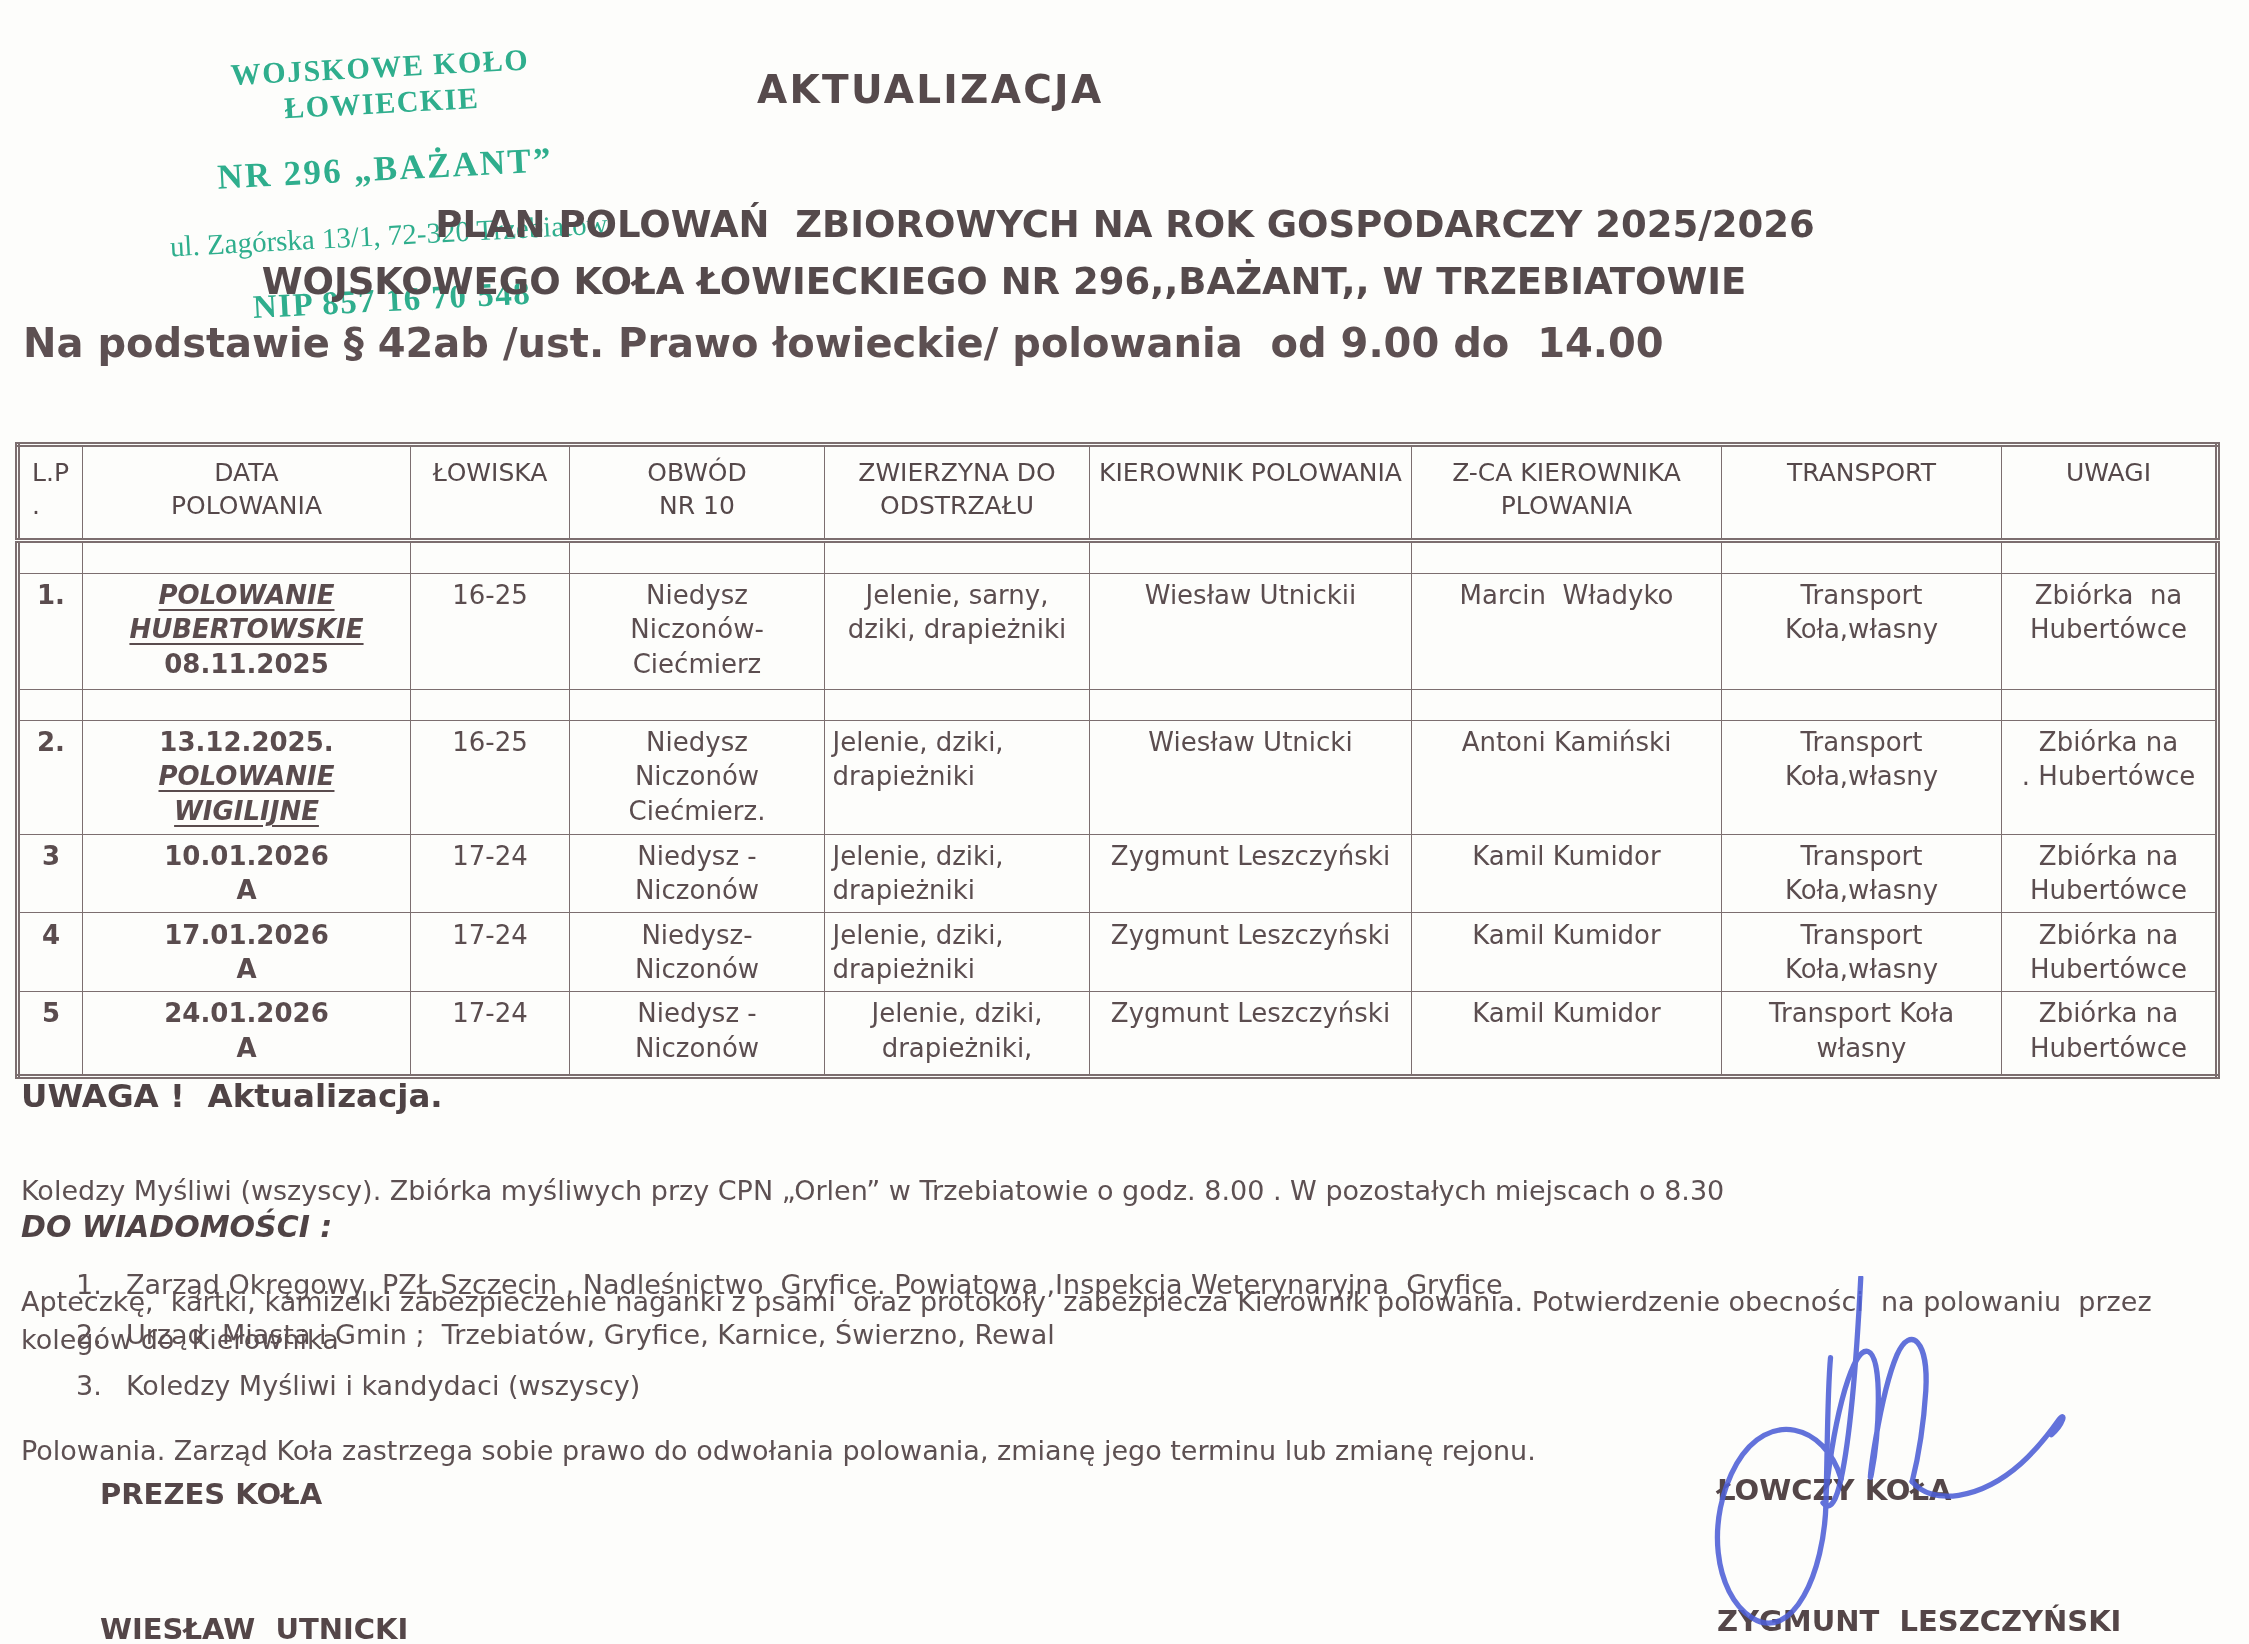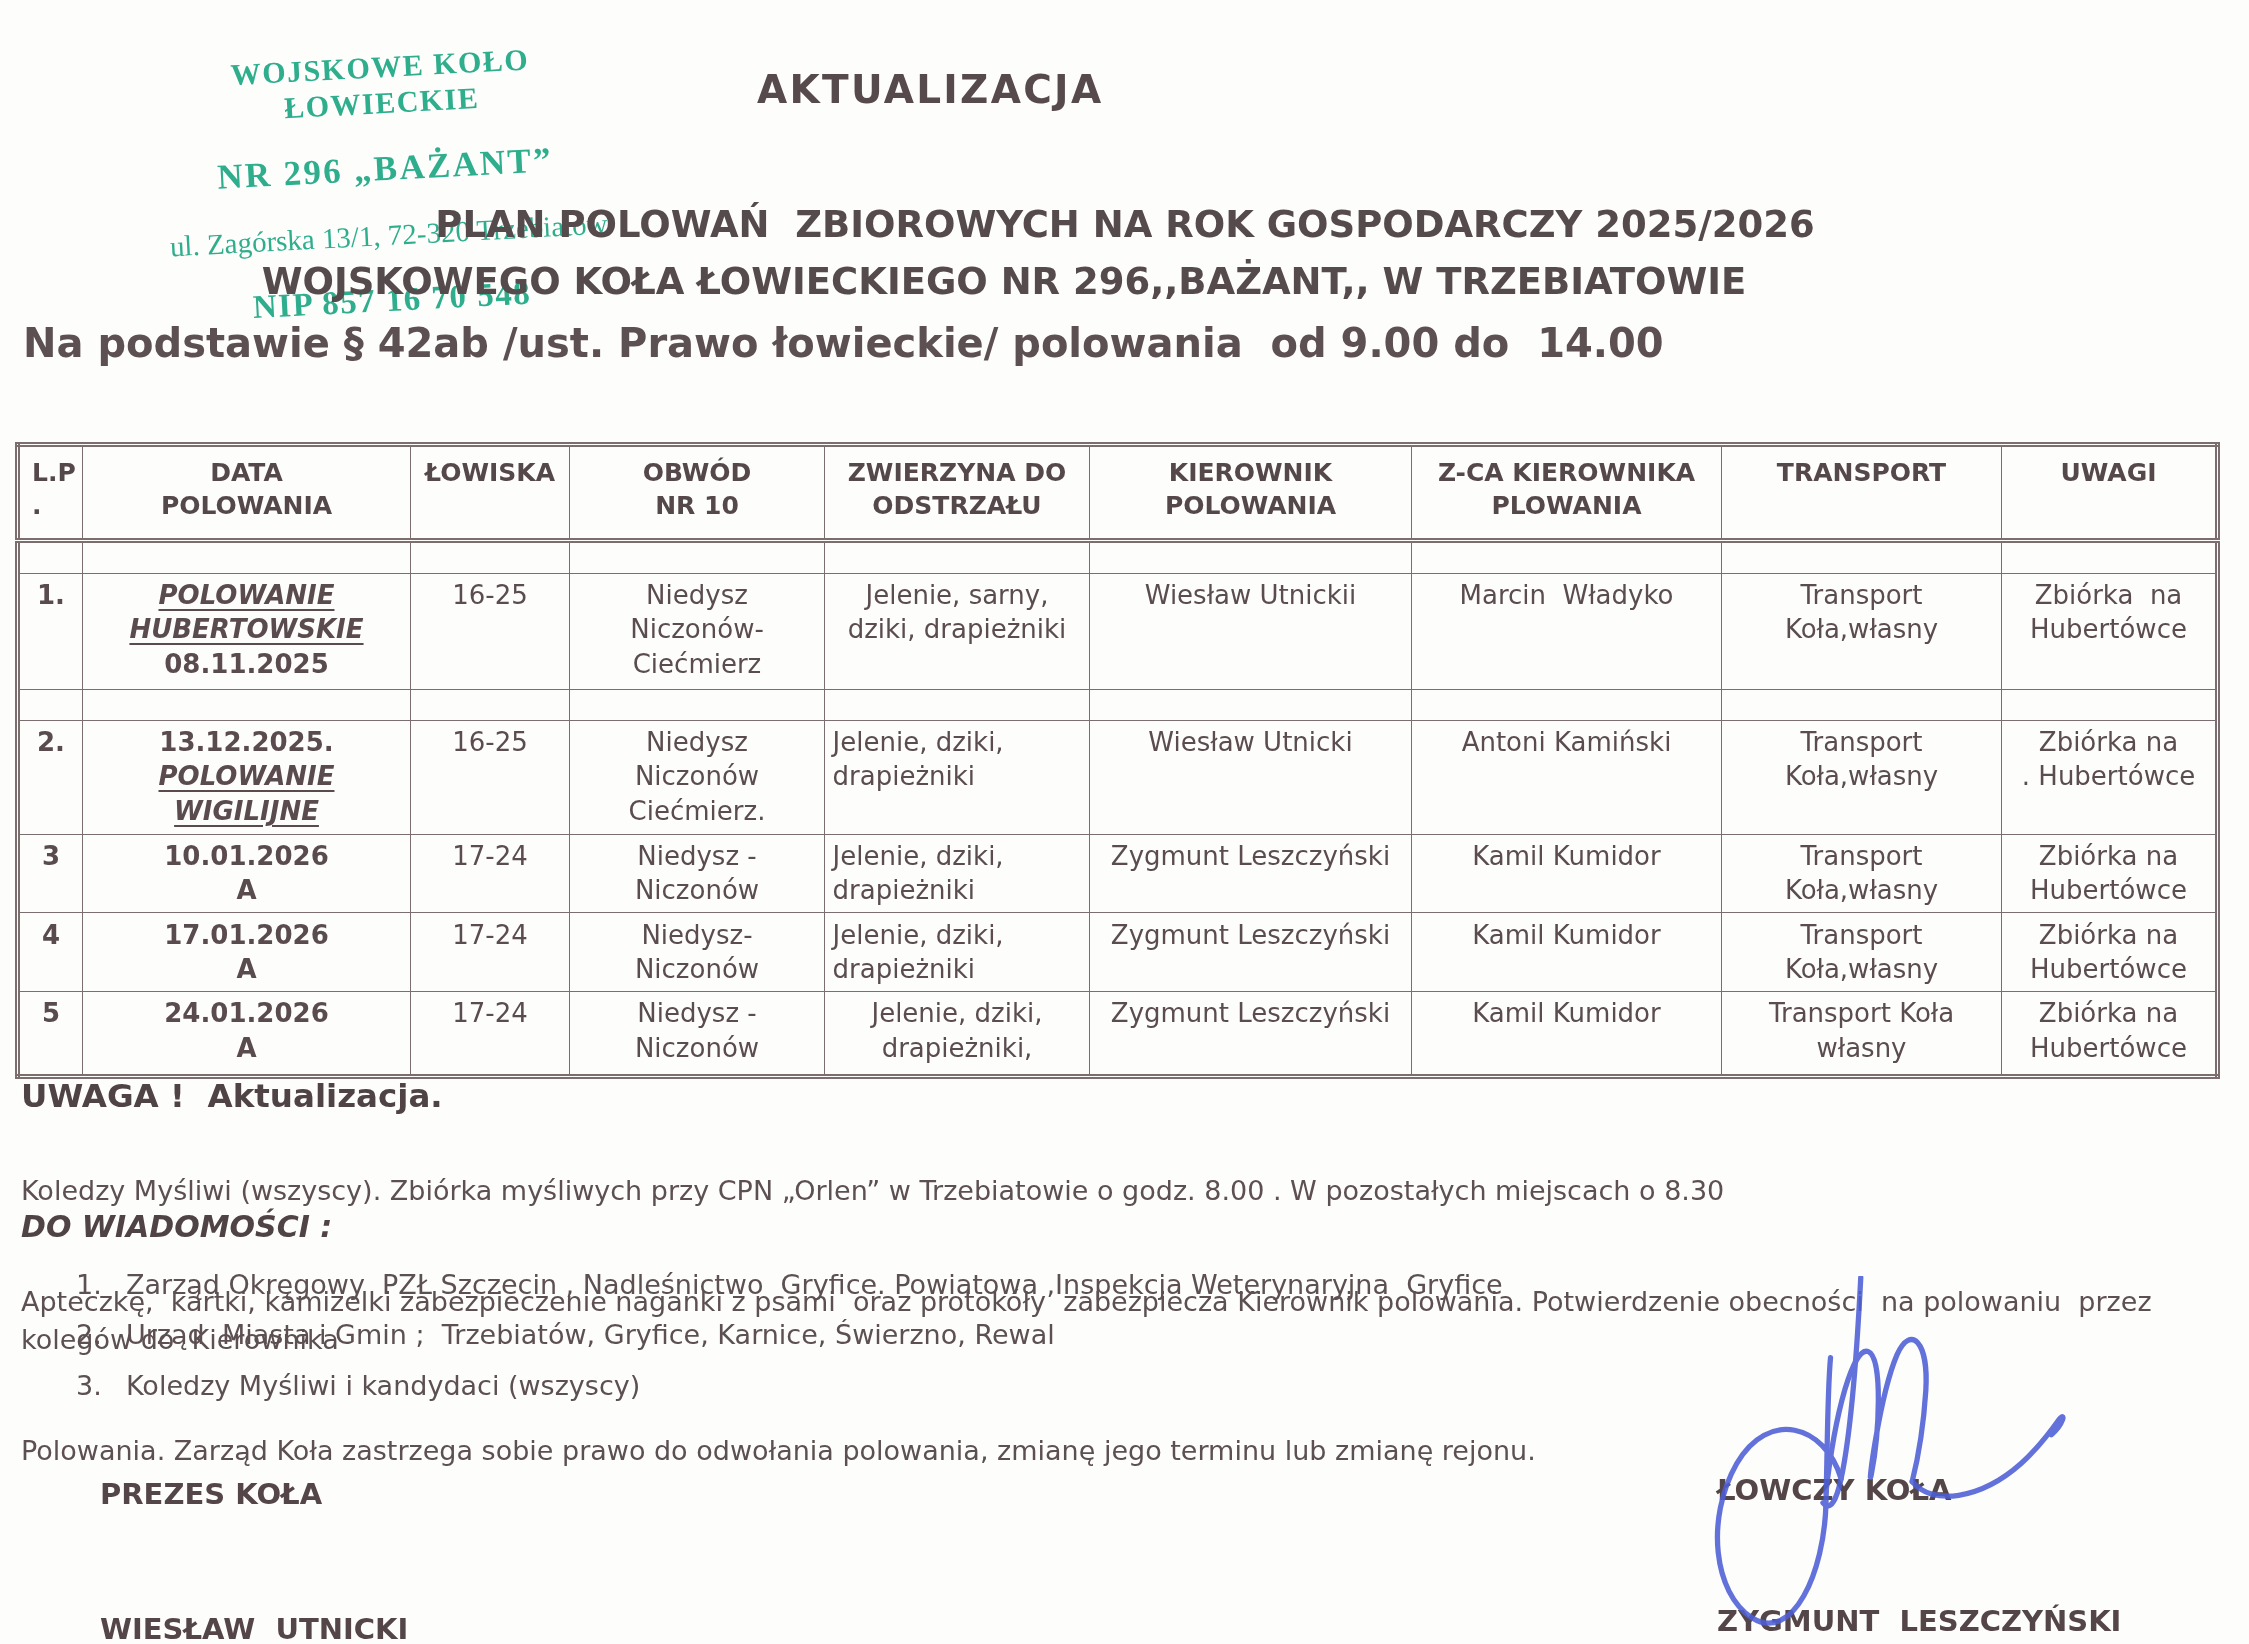--- a/index.html
+++ b/index.html
@@ -46,21 +46,21 @@
     border:1.5px solid #7c6e6f;
     padding:4.5px 7.6px;
     vertical-align:top;
     text-align:center;
     font-size:26px;
     line-height:1.32;
     white-space:pre-wrap;
     overflow:hidden;
   }
   table.plan thead th{
-    font-weight:bold;
+    font-weight:normal;
     font-size:25px;
     color:#55484a;
     border-bottom:5.3px double #7c6e6f;
     height:77px;
     vertical-align:top;
     padding-top:9px;
   }
   table.plan th:first-child{text-align:left;padding-left:12px;}
   tr.spacer td{height:30px;padding:0;}
   tr.r1 td{height:106px;}

